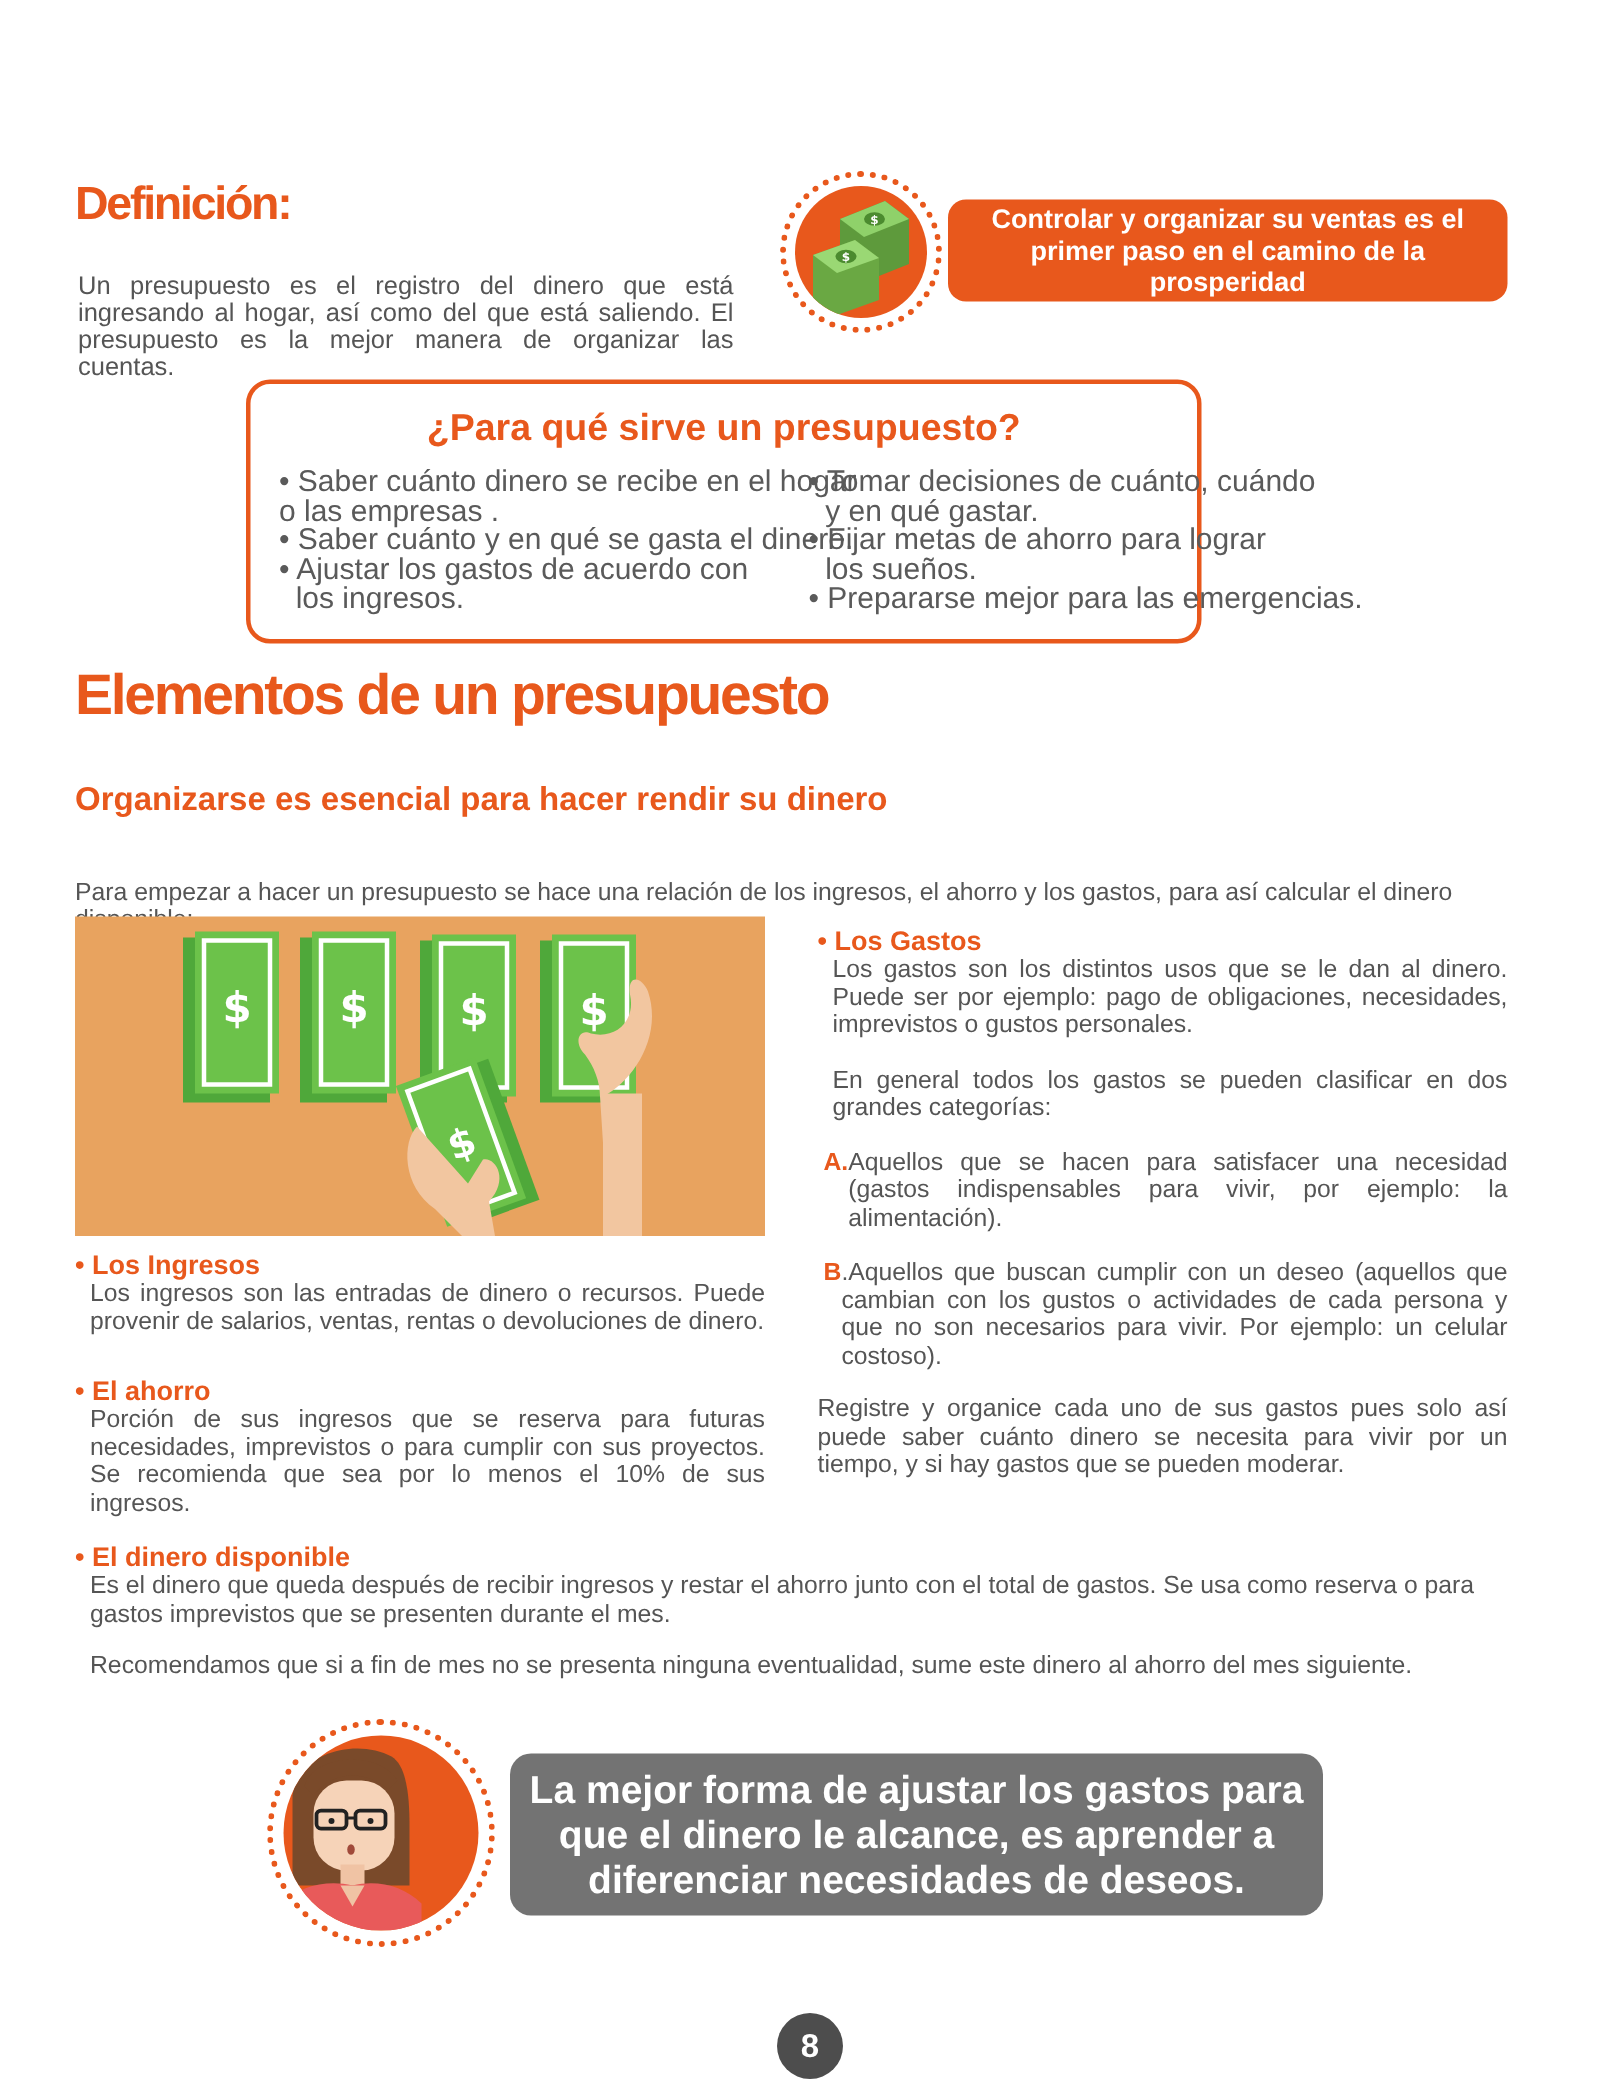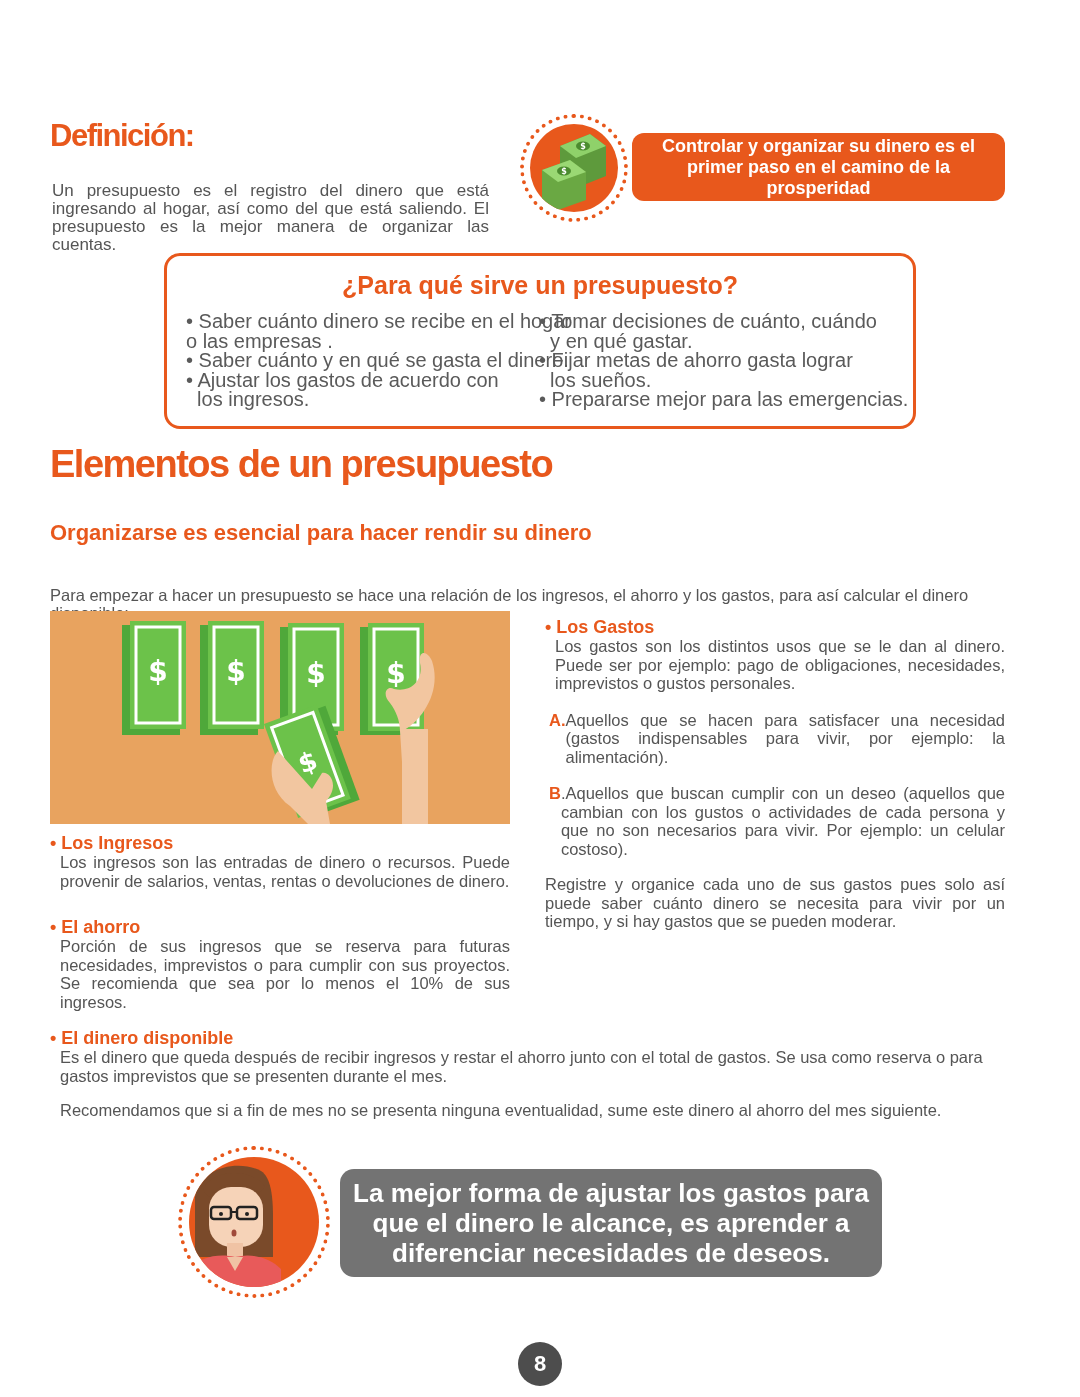--- a/index.html
+++ b/index.html
@@ -13,21 +13,21 @@
   .def-text { left: 52px; top: 158px; width: 437px; font-size: 17px; line-height: 18px; text-align: justify; color: #555; margin-top: 24px; }
 
   
   .circle-dots { border-radius: 50%; border: 4px dotted #e8581c; }
   .money-circle { left: 520px; top: 114px; width: 108px; height: 108px; padding: 6px; }
   .money-circle .inner { width: 100%; height: 100%; border-radius: 50%; background: #e8581c; position: relative; overflow: hidden; }
 
   .banner-top { left: 632px; top: 133px; width: 373px; height: 68px; background: #e8581c; border-radius: 12px; color: #fff; font-weight: bold; font-size: 18px; line-height: 21px; text-align: center; display: flex; align-items: center; justify-content: center; padding: 0 6px; }
 
   
-  .purpose-box { left: 164px; top: 253px; width: 752px; height: 176px; border: 3px solid #e8581c; border-radius: 16px; }
+  .purpose-box { left: 164px; top: 253px; width: 637px; height: 176px; border: 3px solid #e8581c; border-radius: 16px; }
   .purpose-title { position: absolute; left: 0; right: 0; top: 15px; text-align: center; font-size: 25px; font-weight: bold; color: #e8581c; }
   .purpose-col { position: absolute; top: 56px; font-size: 20px; line-height: 19.5px; color: #5a5a5a; }
   .purpose-col.left { left: 19px; width: 350px; }
   .purpose-col.right { left: 372px; width: 370px; }
   .purpose-col .item { white-space: pre; }
 
   .h1 { left: 50px; top: 443px; font-size: 38px; font-weight: bold; color: #e8581c; letter-spacing: -1.5px; }
   .h2 { left: 50px; top: 520px; font-size: 22px; font-weight: bold; color: #e8581c; }
   .intro { left: 50px; top: 562px; width: 955px; font-size: 16.5px; line-height: 18px; color: #555; margin-top: 24px; }
 
@@ -72,35 +72,35 @@
       <text x="53" y="25" font-size="8" text-anchor="middle" fill="#fff" font-family="DejaVu Sans, sans-serif" font-weight="bold">$</text>
 
       <polygon points="12,46 40,36 56,48 56,76 28,86 12,76" fill="#6aa843"></polygon>
       <polygon points="12,46 40,36 56,48 28,58" fill="#9ad874"></polygon>
       <ellipse cx="34" cy="47" rx="7" ry="4.5" fill="#4b8b2f"></ellipse>
       <text x="34" y="50" font-size="8" text-anchor="middle" fill="#fff" font-family="DejaVu Sans, sans-serif" font-weight="bold">$</text>
     </svg>
   </div>
 </div>
 
-<div class="abs banner-top">Controlar y organizar su dinero es el primer paso en el camino de la prosperidad</div>
+<div class="abs banner-top">Controlar y organizar su ventas es el primer paso en el camino de la prosperidad</div>
 
 <div class="abs purpose-box">
   <div class="purpose-title">¿Para qué sirve un presupuesto?</div>
   <div class="purpose-col left">
     <div class="item">• Saber cuánto dinero se recibe en el hogar
 o las empresas .</div>
     <div class="item">• Saber cuánto y en qué se gasta el dinero.</div>
     <div class="item">• Ajustar los gastos de acuerdo con
   los ingresos.</div>
   </div>
   <div class="purpose-col right">
     <div class="item">• Tomar decisiones de cuánto, cuándo
   y en qué gastar.</div>
-    <div class="item">• Fijar metas de ahorro gasta lograr
+    <div class="item">• Fijar metas de ahorro para lograr
   los sueños.</div>
     <div class="item">• Prepararse mejor para las emergencias.</div>
   </div>
 </div>
 
 <div class="abs h1">Elementos de un presupuesto</div>
 <div class="abs h2">Organizarse es esencial para hacer rendir su dinero</div>
 <div class="abs intro">Para empezar a hacer un presupuesto se hace una relación de los ingresos, el ahorro y los gastos, para así calcular el dinero disponible:</div>
 
 <div class="abs illus">
@@ -150,20 +150,21 @@
   <div class="sect-body">Los ingresos son las entradas de dinero o recursos. Puede provenir de salarios, ventas, rentas o devoluciones de dinero.</div>
 </div>
 <div class="abs left-sec" style="top:918px;">
   <div class="sect-head">• El ahorro</div>
   <div class="sect-body">Porción de sus ingresos que se reserva para futuras necesidades, imprevistos o para cumplir con sus proyectos. Se recomienda que sea por lo menos el 10% de sus ingresos.</div>
 </div>
 
 <div class="abs right-col">
   <div class="sect-head">• Los Gastos</div>
   <div class="sect-body indent">Los gastos son los distintos usos que se le dan al dinero. Puede ser por ejemplo: pago de obligaciones, necesidades, imprevistos o gustos personales.</div>
+  <div class="sect-body indent" style="margin-top:18px;">En general todos los gastos se pueden clasificar en dos grandes categorías:</div>
   <div class="letter-item" style="margin-top:18px;">
     <span class="letter">A.</span>
     <span class="sect-body">Aquellos que se hacen para satisfacer una necesidad (gastos indispensables para vivir, por ejemplo: la alimentación).</span>
   </div>
   <div class="letter-item" style="margin-top:18px;">
     <span class="letter">B</span>
     <span class="sect-body">.Aquellos que buscan cumplir con un deseo (aquellos que cambian con los gustos o actividades de cada persona y que no son necesarios para vivir. Por ejemplo: un celular costoso).</span>
   </div>
   <div class="sect-body" style="margin-top:17px;">Registre y organice cada uno de sus gastos pues solo así puede saber cuánto dinero se necesita para vivir por un tiempo, y si hay gastos que se pueden moderar.</div>
 </div>

